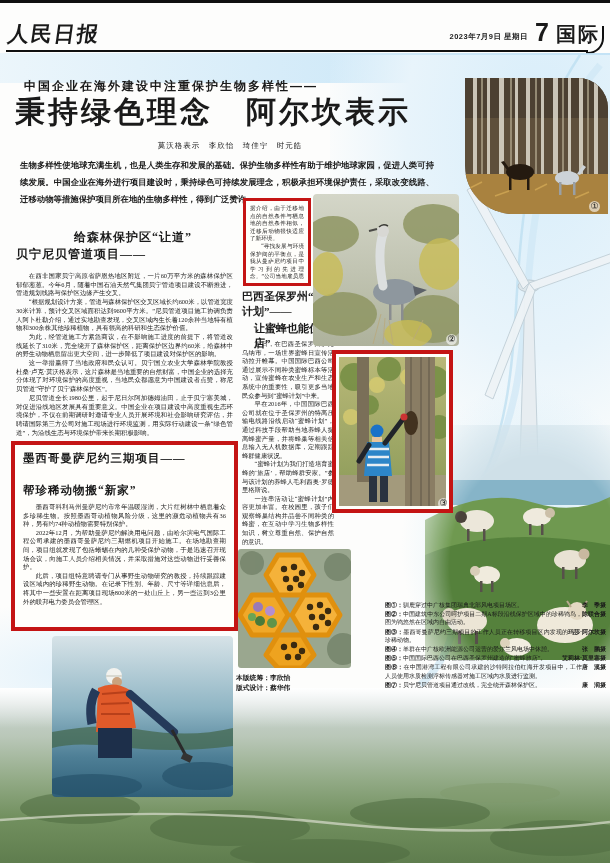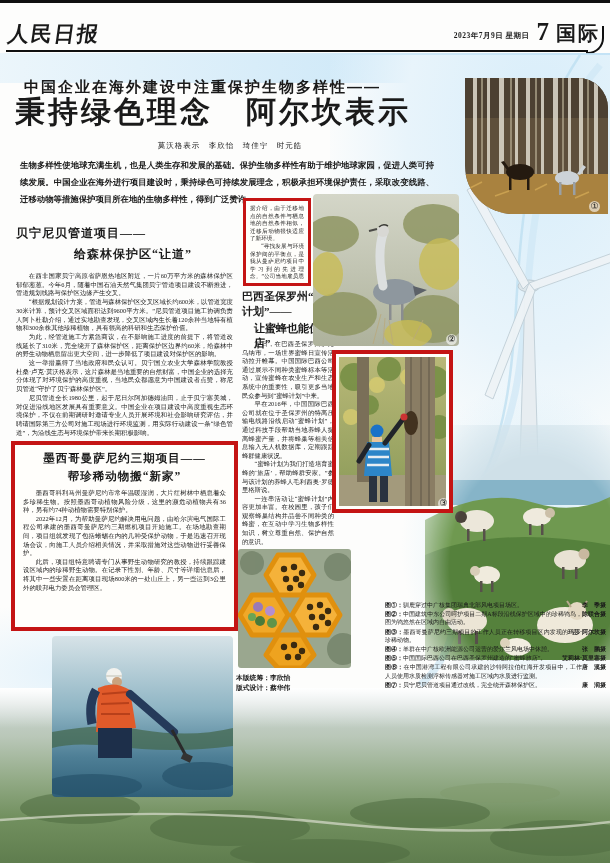--- a/index.html
+++ b/index.html
@@ -6,50 +6,50 @@
   body{width:610px;height:863px;position:relative;overflow:hidden;background:#fdfdfc;
        font-family:"Liberation Serif","DejaVu Serif",serif;color:#1a1a1a;}
   .abs{position:absolute;}
   .jt{text-align:justify;}
   p{margin:0;text-indent:2em;}
   p.noind{text-indent:0;}
 
   
   .topbar{left:0;top:0;width:610px;height:3px;background:#101010;}
   .logo{left:8px;top:20px;font-size:21px;font-weight:700;transform:skewX(-8deg);letter-spacing:2px;}
-  .head-right{right:10px;top:18px;display:flex;align-items:baseline;gap:7px;font-family:Liberation Serif, serif;}
+  .head-right{right:10px;top:18px;display:flex;align-items:baseline;gap:7px;font-family:Liberation Sans, sans-serif;}
   .date{font-size:7.5px;font-weight:700;letter-spacing:.5px;position:relative;top:-2px;}
   .pageno{font-size:25px;font-weight:900;}
   .section{font-size:20px;font-weight:900;letter-spacing:2px;text-align:right;}
   .head-rule{left:6px;top:50px;width:582px;height:2px;background:#101010;}
   .head-hook{left:586px;top:26px;width:16px;height:26px;border-right:2px solid #101010;border-bottom:2px solid #101010;border-bottom-right-radius:16px;}
 
   
   .deco{pointer-events:none;}
   .band{left:0;top:53px;width:610px;height:30px;background:linear-gradient(90deg,rgba(234,245,251,.9),rgba(205,232,248,.9) 55%,rgba(190,224,245,.9));}
   .blob1{left:330px;top:55px;width:280px;height:420px;background:radial-gradient(ellipse at 75% 18%,#d7edfa 0%,#e8f4fb 45%,rgba(255,255,255,0) 75%);}
   .blob2{left:400px;top:380px;width:210px;height:330px;background:radial-gradient(ellipse at 60% 50%,#d2ebf8 0%,rgba(255,255,255,0) 70%);}
   .blob3{left:0px;top:600px;width:240px;height:120px;background:radial-gradient(ellipse at 30% 60%,#e3f2fb 0%,rgba(255,255,255,0) 70%);}
 
   
-  .kicker{left:24px;top:78px;font-size:15px;font-weight:700;letter-spacing:2px;font-family:"Liberation Sans","DejaVu Sans",sans-serif;}
+  .kicker{left:24px;top:78px;font-size:12px;font-weight:700;letter-spacing:2px;font-family:"Liberation Sans","DejaVu Sans",sans-serif;}
   .headline{left:15px;top:92px;width:445px;font-size:30px;font-weight:900;letter-spacing:3px;white-space:nowrap;font-family:"Liberation Sans","DejaVu Sans",sans-serif;}
   .byline{left:20px;top:141px;width:420px;text-align:center;font-size:7.5px;letter-spacing:1px;color:#222;}
   .intro{left:20px;top:157px;width:414px;font-size:8.4px;line-height:17px;font-weight:700;}
 
   
   .subhead1{font-size:12px;font-weight:700;letter-spacing:1px;}
   .benin-title{left:16px;top:225px;width:212px;}
   .benin-title .l2{padding-left:58px;margin-top:4px;}
   .benin-body{left:16px;top:272px;width:217px;height:166px;overflow:hidden;font-size:6.4px;line-height:8.7px;}
 
   .redbox{border:4px solid #c41414;background:#fffefb;box-sizing:border-box;z-index:6;}
   .boxB{left:11px;top:441px;width:227px;height:190px;padding:6px 8px;}
-  .boxB .t1,.boxB .t2{text-align:center;font-size:11.5px;font-weight:700;letter-spacing:1px;}
-  .boxB .t2{margin-top:3px;}
+  .boxB .t1,.boxB .t2{text-align:left;font-size:11.5px;font-weight:700;letter-spacing:1px;}
+  .boxB .t2{margin-top:17px;}
   .boxB .bd{margin-top:5px;font-size:6.4px;line-height:8.6px;height:128px;overflow:hidden;}
 
   .boxA{left:243px;top:198px;width:68px;height:88px;border-width:3px;padding:4px 4px;}
   .boxA .bd{font-size:5.6px;line-height:7.6px;height:74px;overflow:hidden;}
 
   .brazil-title{left:242px;top:289px;width:96px;font-size:11px;font-weight:700;line-height:15px;}
   .brazil-title .l2{padding-left:12px;margin-top:2px;}
   .brazil-body{left:242px;top:340px;width:92px;height:206px;overflow:hidden;font-size:6.3px;line-height:8.6px;}
 
   
@@ -112,22 +112,22 @@
     <polygon points="114,178 70,290 78,294 120,186"></polygon>
   </g>
 </svg>
 
 <div class="abs kicker">中国企业在海外建设中注重保护生物多样性——</div>
 <div class="abs headline">秉持绿色理念　阿尔坎表示</div>
 <div class="abs byline">莫沃格表示　李欣怡　琦佳宁　时元皓</div>
 <div class="abs intro jt">生物多样性使地球充满生机，也是人类生存和发展的基础。保护生物多样性有助于维护地球家园，促进人类可持续发展。中国企业在海外进行项目建设时，秉持绿色可持续发展理念，积极承担环境保护责任，采取改变线路、迁移动物等措施保护项目所在地的生物多样性，得到广泛赞许。</div>
 
 <div class="abs benin-title">
+  <div class="subhead1 l2">给森林保护区“让道”</div>
   <div class="subhead1">贝宁尼贝管道项目——</div>
-  <div class="subhead1 l2">给森林保护区“让道”</div>
 </div>
 <div class="abs benin-body jt">
   <p>在西非国家贝宁高原省萨恩热地区附近，一片60万平方米的森林保护区郁郁葱葱。今年6月，随着中国石油天然气集团贝宁管道项目建设不断推进，管道规划线路与保护区边缘产生交叉。</p>
   <p>“根据规划设计方案，管道与森林保护区交叉区域长约600米，以管道宽度30米计算，预计交叉区域面积达到9600平方米。”尼贝管道项目施工协调负责人阿卜杜勒介绍，通过实地勘查发现，交叉区域内生长着120余种当地特有植物和300余株其他珍稀植物，具有很高的科研和生态保护价值。</p>
   <p>为此，经管道施工方紧急商议，在不影响施工进度的前提下，将管道改线延长了310米，完全绕开了森林保护区，距离保护区边界约60米，给森林中的野生动物栖息留出更大空间，进一步降低了项目建设对保护区的影响。</p>
   <p>这一举措赢得了当地政府和民众认可。贝宁国立农业大学森林学院教授杜桑·卢克·莫沃格表示，这片森林是当地重要的自然财富，中国企业的选择充分体现了对环境保护的高度重视，当地民众都愿意为中国建设者点赞，称尼贝管道“守护了贝宁森林保护区”。</p>
   <p>尼贝管道全长1980公里，起于尼日尔阿加德姆油田，止于贝宁塞美城，对促进沿线地区发展具有重要意义。中国企业在项目建设中高度重视生态环境保护，不仅在前期调研时邀请专业人员开展环境和社会影响研究评估，并聘请国际第三方公司对施工现场进行环境监测，用实际行动建设一条“绿色管道”，为沿线生态与环境保护带来长期积极影响。</p>
 </div>
 
 <div class="abs redbox boxB">

